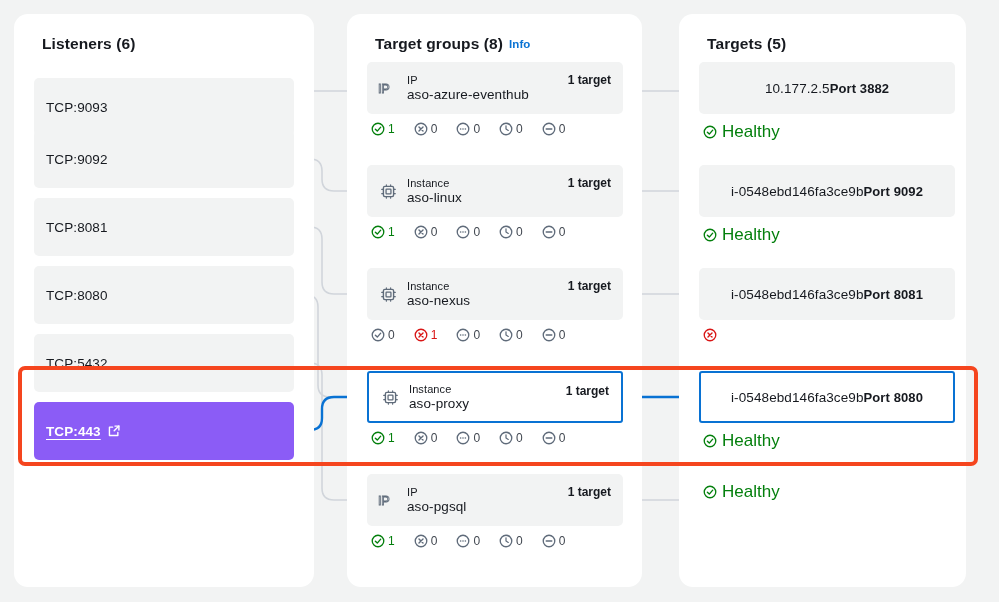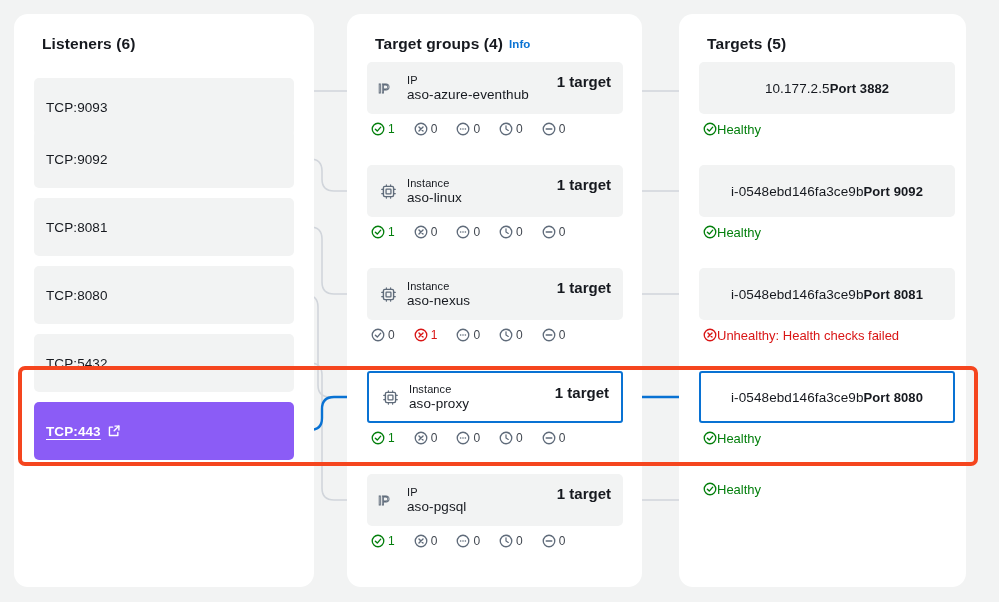--- a/index.html
+++ b/index.html
@@ -87,21 +87,21 @@
     background: #ffffff;
     border: 2px solid #0972d3;
     border-radius: 3px;
   }
   .tg-type-icon { flex: 0 0 22px; margin-right: 8px; display: flex; align-items: center; justify-content: center; }
   .tg-names { display: flex; flex-direction: column; gap: 1px; }
   .tg-type { font-size: 11px; color: #16191f; letter-spacing: .1px; }
   .tg-name { font-size: 13.5px; color: #16191f; letter-spacing: .1px; }
   .tg-count {
     position: absolute; right: 12px; top: 11px;
-    font-size: 15px; font-weight: 700; color: #16191f;
+    font-size: 12px; font-weight: 700; color: #16191f;
   }
   .tg-stats {
     display: flex; align-items: center;
     margin-top: 8px; padding-left: 4px;
     gap: 19px;
   }
   .stat { display: flex; align-items: center; gap: 3px; font-size: 12px; color: #414750; }
   .stat.ok  { color: #037f0c; }
   .stat.bad { color: #d91515; }
 
@@ -117,23 +117,23 @@
     padding: 0 14px;
   }
   .tgt-card.selected {
     background: #ffffff;
     border: 2px solid #0972d3;
     border-radius: 3px;
   }
   .tgt-id   { font-size: 13.5px; color: #16191f; letter-spacing: .1px; }
   .tgt-port { font-size: 13px; font-weight: 700; color: #16191f; letter-spacing: .1px; }
   .tgt-health {
-    display: flex; align-items: flex-start; 
+    display: flex; align-items: center; gap: 5px;
     margin-top: 8px; padding-left: 4px;
-    font-size: 13px;
+    font-size: 17px;
   }
   .tgt-health.ok  { color: #037f0c; }
   .tgt-health.bad { color: #d91515; }
 
   
   #highlight {
     position: absolute;
     left: 18px; top: 366px;
     width: 960px; height: 100px;
     border: 4px solid #f5451e;
@@ -165,21 +165,21 @@
       <path d="M625 397 H697"></path>
     </g>
   </svg>
 
   <section class="panel" id="panel-listeners">
     <h2 class="panel-title">Listeners (6)</h2>
   </section>
 
   <section class="panel" id="panel-groups">
     <h2 class="panel-title">
-      <span>Target groups (4)</span><a class="info-link">Info</a>
+      <span>Target groups (8)</span><a class="info-link">Info</a>
     </h2>
   </section>
 
   <section class="panel" id="panel-targets">
     <h2 class="panel-title">Targets (5)</h2>
   </section>
 
   <div id="listener-layer">
       <div class="listener" style="top: 78px; align-items: center;">
         <span class="lsn-label">TCP:9093</span>
@@ -566,21 +566,20 @@
           <span class="tgt-id">i-0548ebd146fa3ce9b</span>
           <span class="tgt-port">Port 8081</span>
         </div>
         <div class="tgt-health bad">
           <span style="display: inline-flex;">
             <svg width="14" height="14" viewBox="0 0 16 16" fill="none">
               <circle cx="8" cy="8" r="6.6" stroke="#d91515" stroke-width="1.5"></circle>
               <path d="M5.7 5.7 L10.3 10.3 M10.3 5.7 L5.7 10.3" stroke="#d91515" stroke-width="1.6" stroke-linecap="round" stroke-linejoin="round"></path>
             </svg>
           </span>
-          <span>Unhealthy: Health checks failed</span>
         </div>
       </div>
       <div class="tgt-block" style="top: 371px;">
         <div class="tgt-card selected">
           <span class="tgt-id">i-0548ebd146fa3ce9b</span>
           <span class="tgt-port">Port 8080</span>
         </div>
         <div class="tgt-health ok">
           <span style="display: inline-flex;">
             <svg width="14" height="14" viewBox="0 0 16 16" fill="none">

